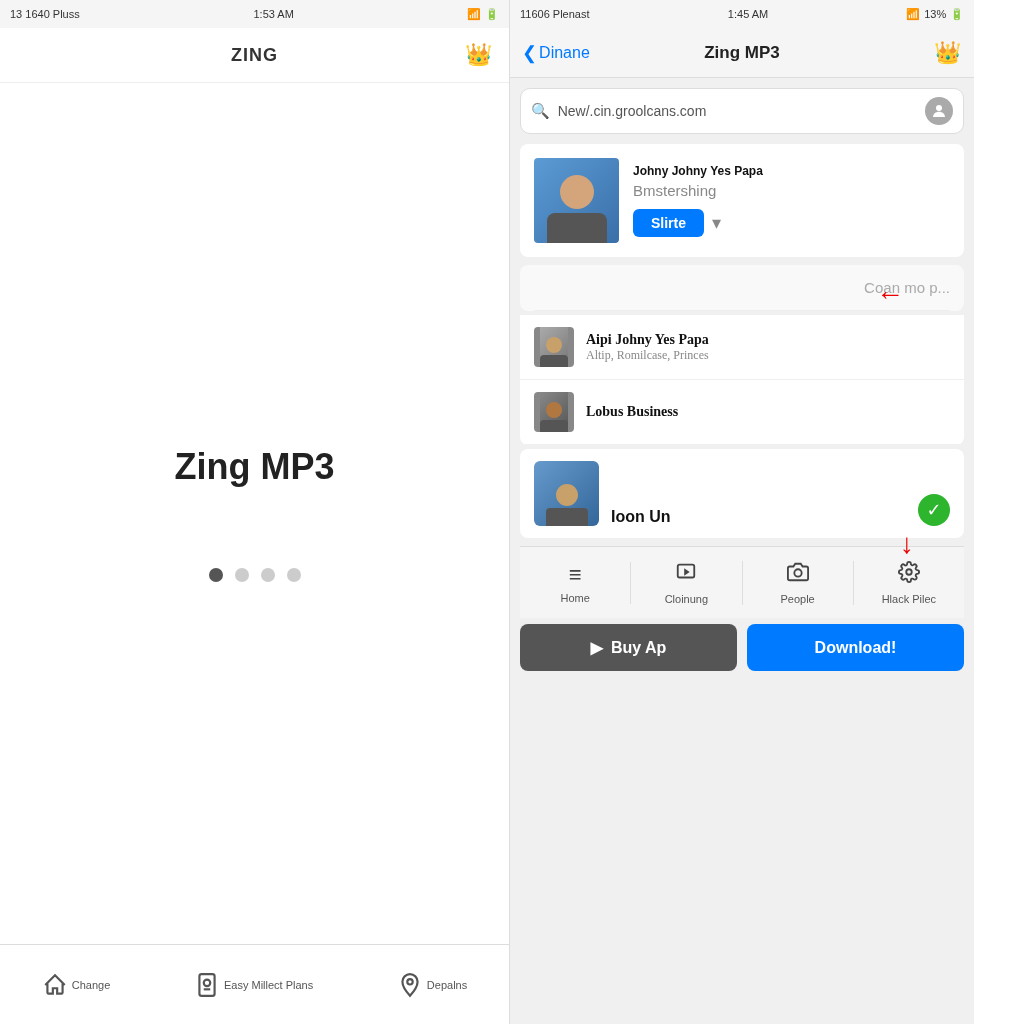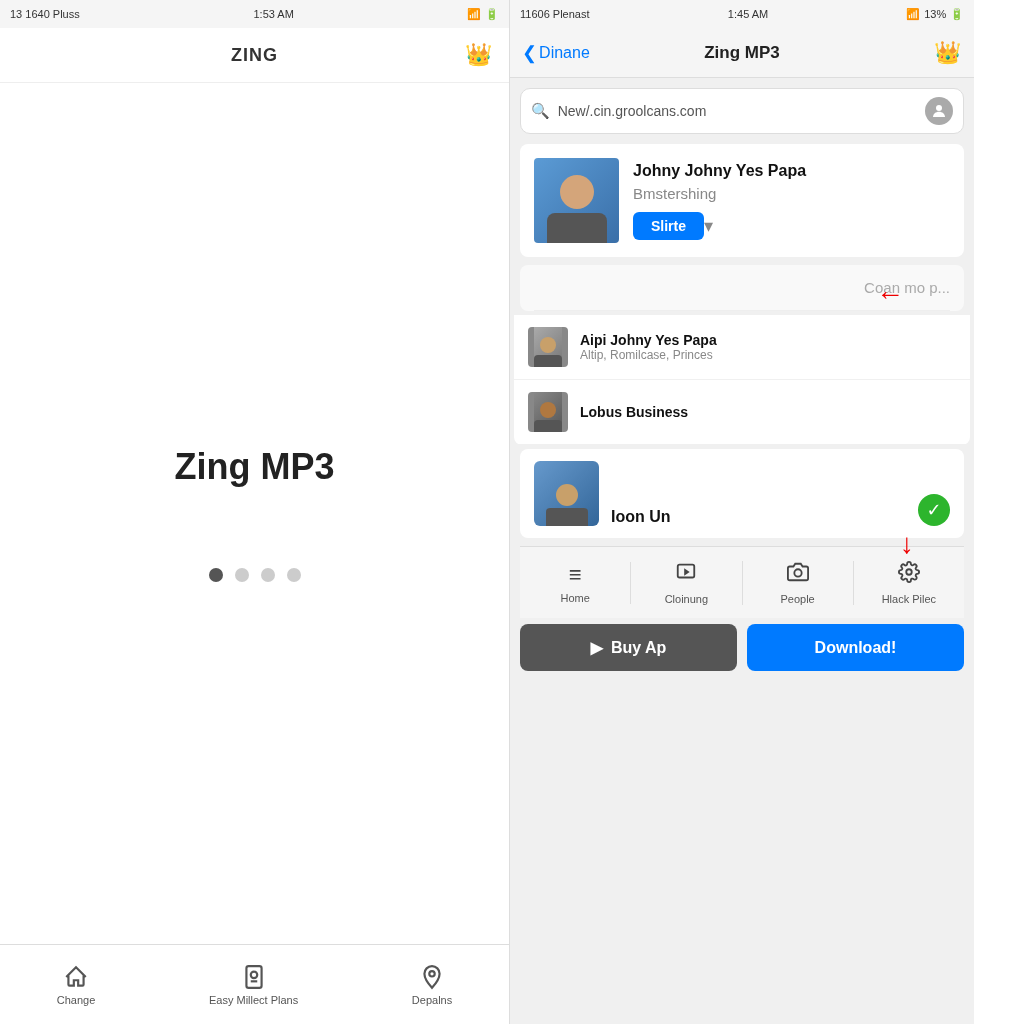--- a/index.html
+++ b/index.html
@@ -80,21 +80,21 @@
     .dot.active { background: #555; }
     .left-bottom-nav {
       height: 80px;
       border-top: 1px solid #ddd;
       display: flex;
       align-items: center;
       justify-content: space-around;
     }
     .bottom-nav-item {
       display: flex;
-      flex-direction: column;
+      flex-direction: row;
       align-items: center;
       gap: 4px;
       font-size: 11px;
       color: #555;
       cursor: pointer;
     }
     .bottom-nav-item svg {
       width: 26px;
       height: 26px;
     }
@@ -213,34 +213,35 @@
     .person-body {
       width: 60px;
       height: 30px;
       background: #555;
       border-radius: 8px 8px 0 0;
     }
     .featured-info {
       flex: 1;
     }
     .featured-name {
-      font-size: 16px;
+      font-size: 12px;
       font-weight: 700;
       color: #111;
       line-height: 1.2;
       margin-bottom: 4px;
     }
     .featured-subtitle {
       font-size: 15px;
       color: #888;
       margin-bottom: 10px;
     }
     .featured-btn-row {
       display: flex;
       align-items: center;
+      gap: 8px;
     }
     .follow-btn {
       background: #007aff;
       color: #fff;
       border: none;
       border-radius: 6px;
       padding: 6px 18px;
       font-size: 14px;
       font-weight: 600;
       cursor: pointer;
@@ -270,22 +271,23 @@
       position: absolute;
       top: 10px;
       right: 60px;
       color: #e00;
       font-size: 28px;
     }
 
     
     .song-list {
       background: #fff;
-      margin: 0 4px;
+      margin: 0 10px;
       border-radius: 0 0 8px 8px;
+      font-family: Liberation Serif, serif;
     }
     .song-item {
       display: flex;
       align-items: center;
       padding: 12px 14px;
       gap: 12px;
       border-bottom: 1px solid #f0f0f0;
     }
     .song-thumb {
       width: 40px;

